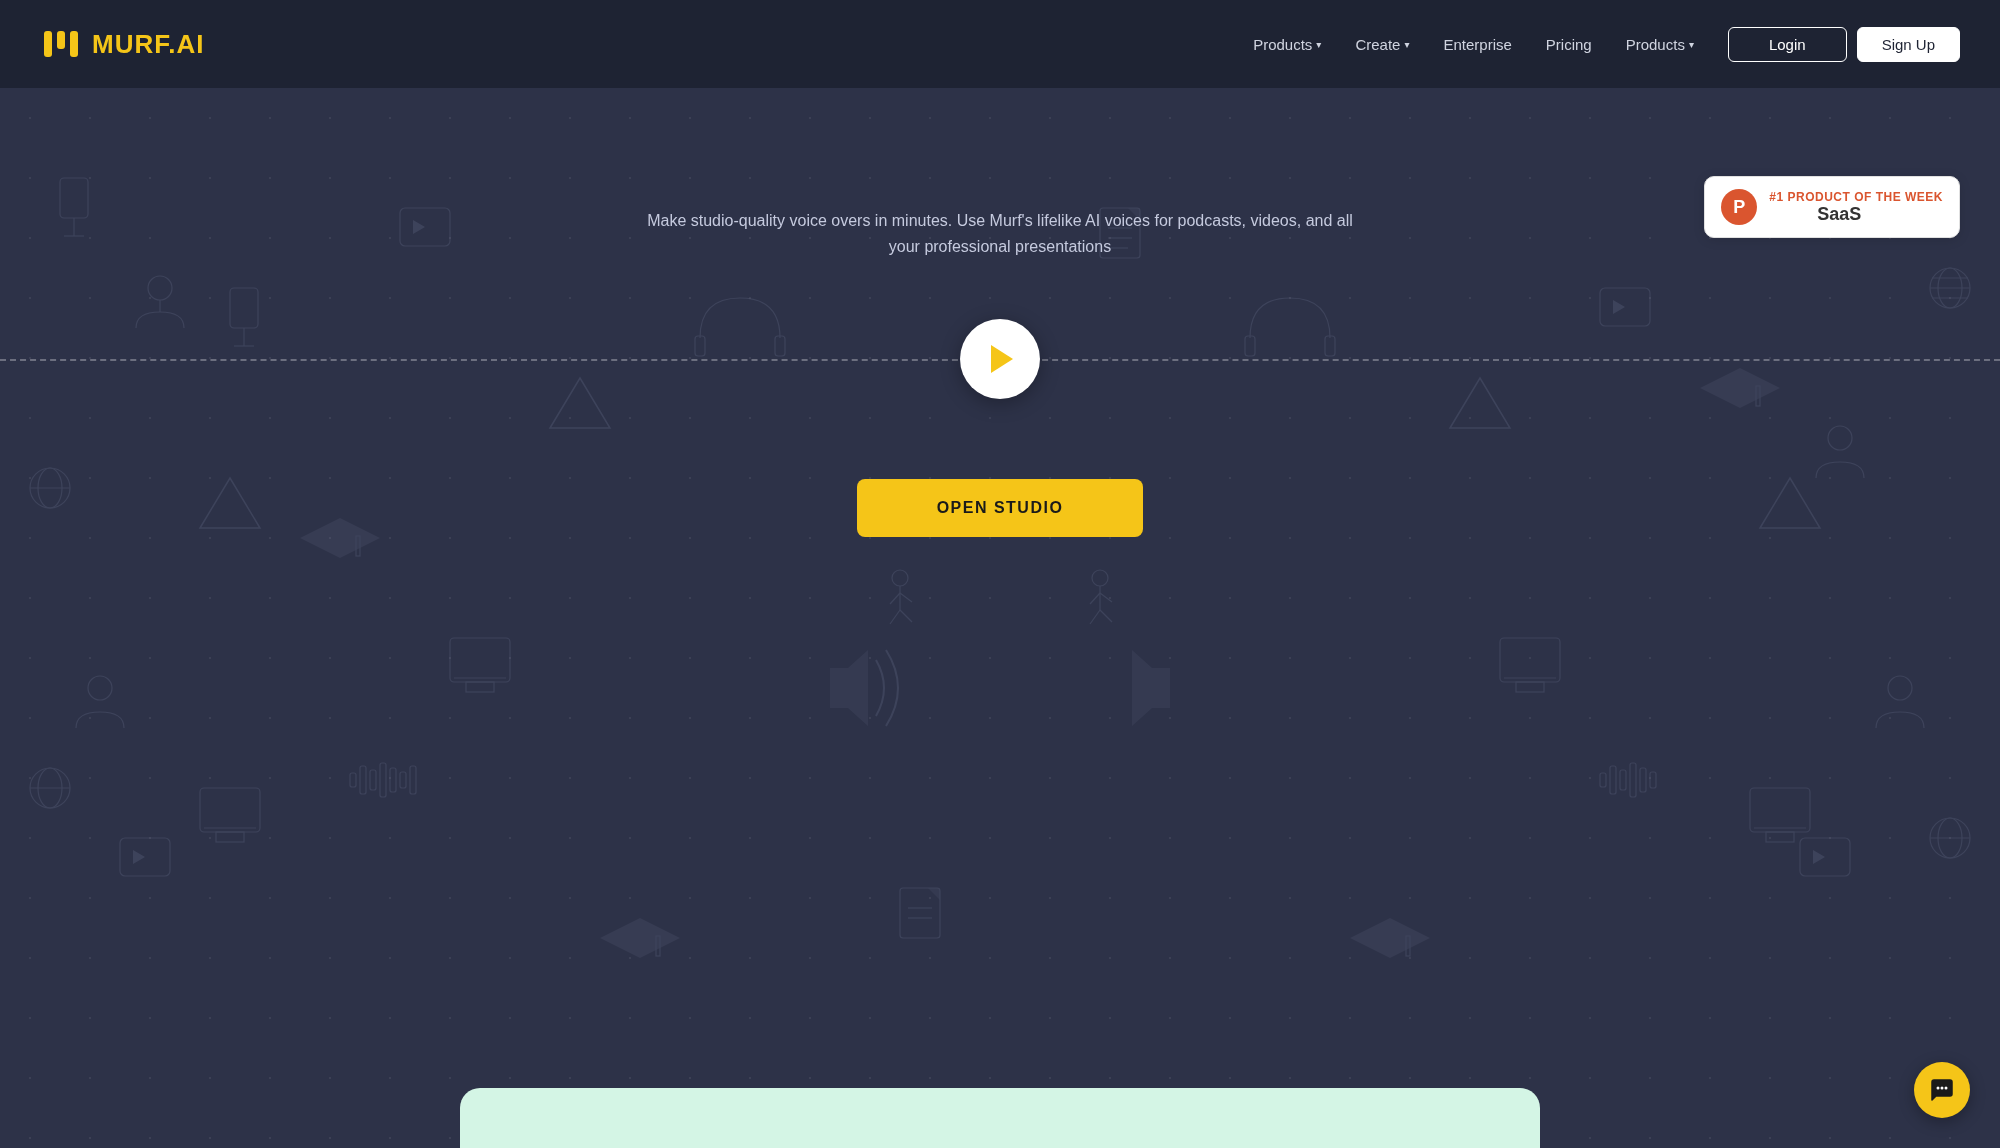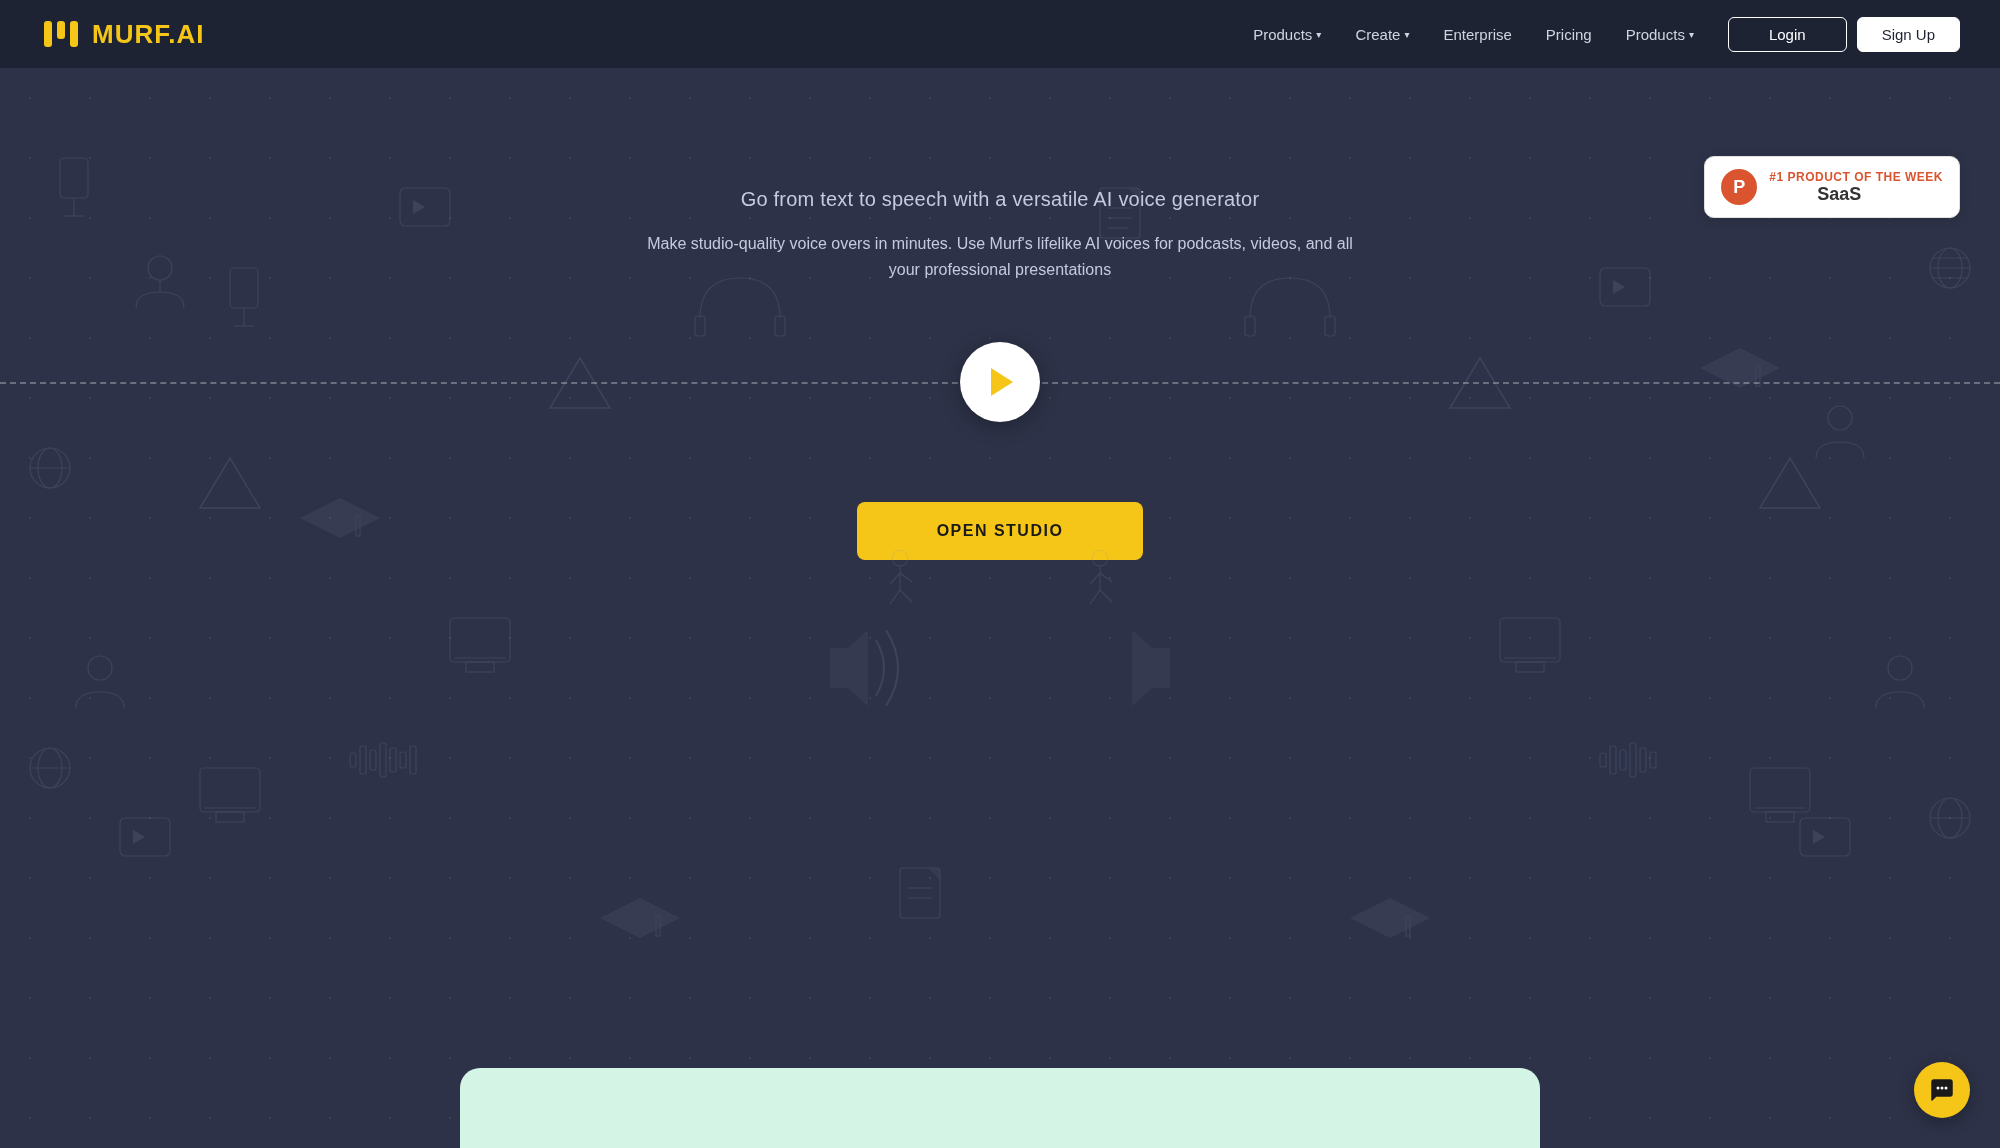--- a/index.html
+++ b/index.html
@@ -1,21 +1,21 @@
 <!DOCTYPE html>
 <html><head>
   <meta charset="utf-8">
   <style>
     * { margin: 0; padding: 0; box-sizing: border-box; }
     body { font-family: -apple-system, BlinkMacSystemFont, 'Segoe UI', sans-serif; overflow-x: hidden; }
 
     
     .navbar {
       background: #1e2333;
-      height: 68px;
+      height: 88px;
       display: flex;
       align-items: center;
       padding: 0 40px;
       position: relative;
       z-index: 100;
     }
     .navbar-logo {
       display: flex;
       align-items: center;
       gap: 10px;
@@ -468,21 +468,20 @@
 
   <div class="product-badge">
     <div class="ph-logo">P</div>
     <div>
       <div class="badge-text-top">#1 PRODUCT OF THE WEEK</div>
       <div class="badge-text-bottom">SaaS</div>
     </div>
   </div>
 
   <div class="hero-content">
-    <p class="hero-subtitle">Go from text to speech with a versatile AI voice generator</p>
     <p class="hero-desc">Make studio-quality voice overs in minutes. Use Murf's lifelike AI voices for podcasts, videos, and all your professional presentations</p>
   </div>
 
   <div class="play-section">
     <div class="dashed-line"></div>
     <button class="play-button">
       <div class="play-triangle"></div>
     </button>
   </div>
 

